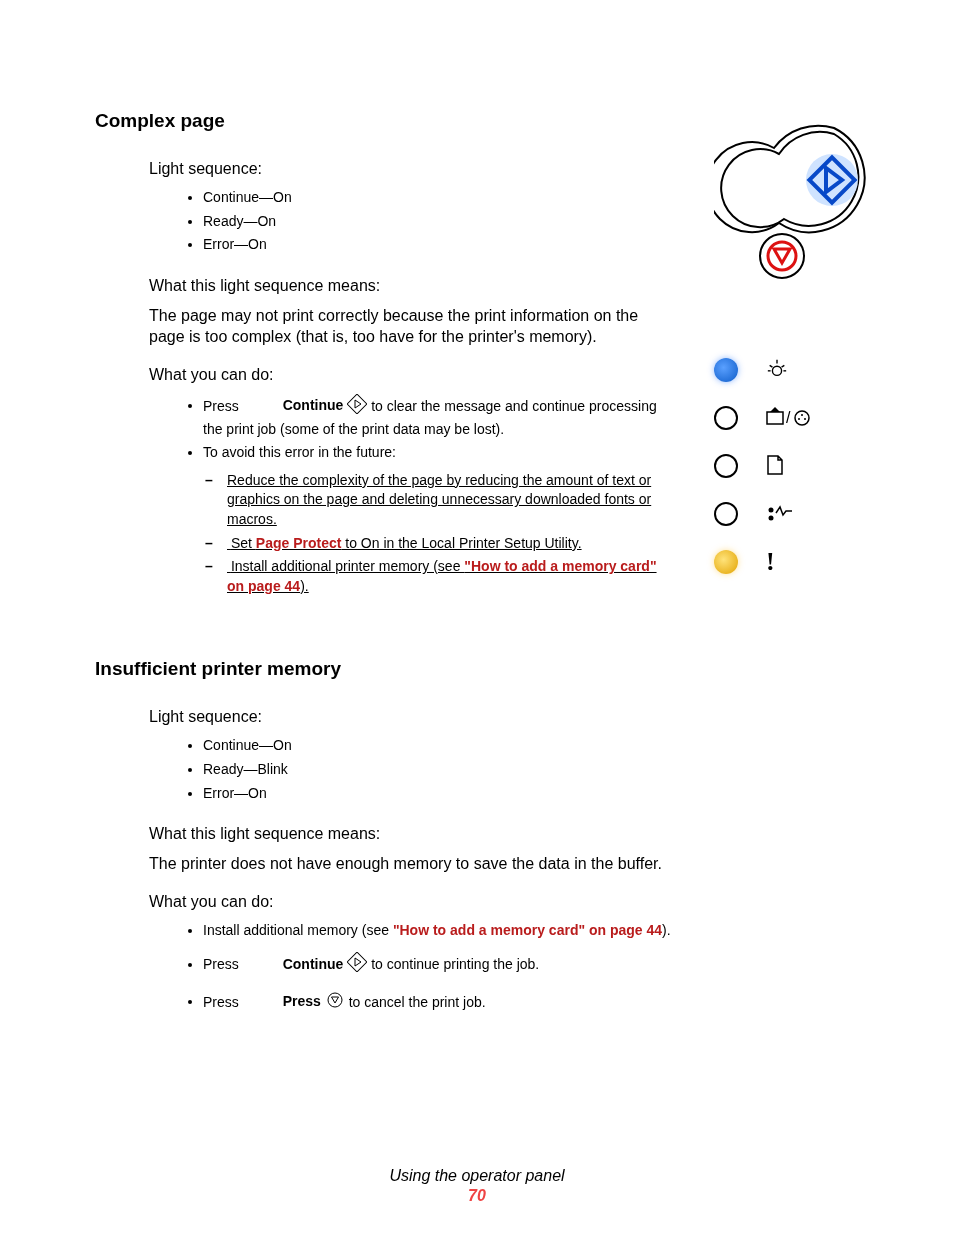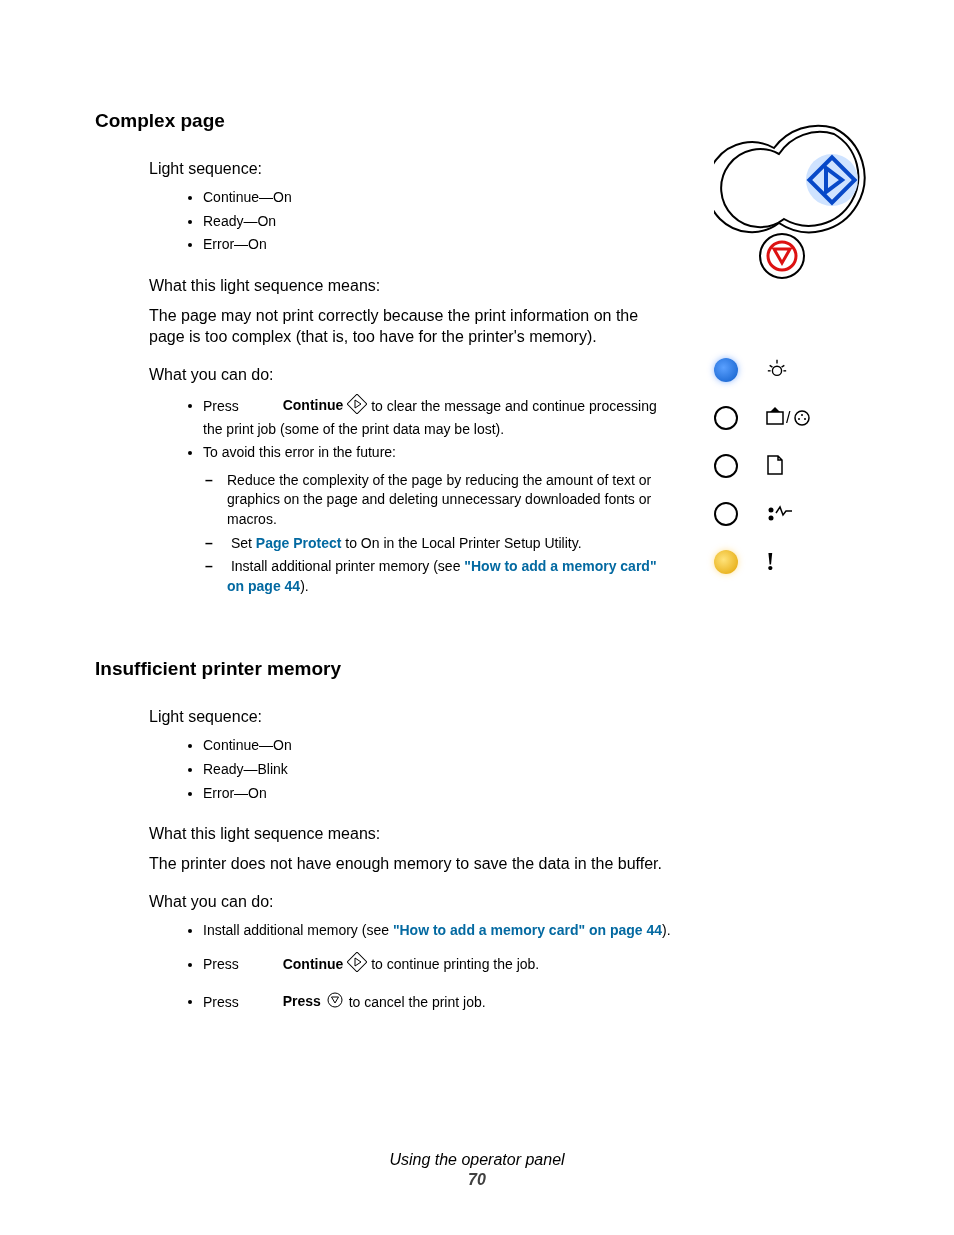--- a/index.html
+++ b/index.html
@@ -5,31 +5,31 @@
   * { box-sizing: border-box; margin: 0; padding: 0; }
   body { width: 954px; height: 1235px; background: #fff; font-family: Arial, Helvetica, sans-serif; color: #000; position: relative; }
   .page { padding: 110px 70px 0 95px; position: relative; }
   .content-row { display: flex; gap: 16px; }
   .text-col { flex: 0 0 580px; }
   .figure-col { flex: 1 1 auto; display: flex; justify-content: flex-end; padding-top: 8px; }
   h2 { font-size: 19px; font-weight: bold; margin-bottom: 28px; }
   .sub-block { margin-left: 54px; }
   h3 { font-size: 16px; font-weight: normal; margin-bottom: 10px; }
   ul { list-style: disc; margin-left: 54px; margin-bottom: 22px; }
-  ul ul.dash { list-style: none; margin-left: 24px; margin-top: 8px; margin-bottom: 0; }
+  ul ul.dash { list-style: none; margin-left: 24px; margin-top: 8px; margin-bottom: 0; text-decoration: underline; }
   ul ul.dash > li::before { content: "\2013"; font-weight: bold; display: inline-block; width: 22px; margin-left: -22px; }
   li { font-size: 14px; line-height: 1.4; margin-bottom: 4px; }
   p.body { font-size: 16px; line-height: 1.35; margin-bottom: 18px; }
   .bold { font-weight: bold; margin-left: 40px; }
-  a.link { color: #0369a1; font-weight: bold; text-decoration: none; }
+  a.link { color: #b91c1c; font-weight: bold; text-decoration: none; }
   .inline-icon { display: inline-block; vertical-align: middle; }
   .section-gap { margin-top: 40px; flex-direction: column; }
-  .footer { position: absolute; bottom: 46px; left: 0; width: 100%; text-align: center; font-size: 16px; }
+  .footer { position: absolute; bottom: 30px; left: 0; width: 100%; text-align: center; font-size: 16px; }
   .footer-title { font-style: italic; }
-  .footer-pageno { color: #404040; font-weight: bold; font-style: italic; margin-top: 2px; }
+  .footer-pageno { color: #ef4444; font-weight: bold; font-style: italic; margin-top: 2px; }
   
   .lights { margin-top: 24px; }
   .light-row { display: flex; align-items: center; gap: 28px; height: 48px; }
   .led { width: 24px; height: 24px; border-radius: 50%; border: 2px solid #000; background: #fff; display: flex; align-items: center; justify-content: center; }
   .led.blue { border: none; background: radial-gradient(circle at 40% 40%, #5aa0ff, #0d5cc9); box-shadow: 0 0 6px rgba(40,120,255,0.5); }
   .led.amber { border: none; background: radial-gradient(circle at 40% 40%, #ffe37a, #e2a200); box-shadow: 0 0 6px rgba(255,200,60,0.5); }
   .led.blueblink { border: none; width: 26px; height: 26px; position: relative; background: radial-gradient(circle at 45% 45%, #5aa0ff, #0d5cc9); }
   .led.blueblink::before, .led.blueblink::after { content: ""; position: absolute; background: #1a5cc0; }
   .led.blueblink::before { width: 34px; height: 2px; left: -4px; top: 12px; }
   .led.blueblink::after { width: 2px; height: 34px; top: -4px; left: 12px; }

